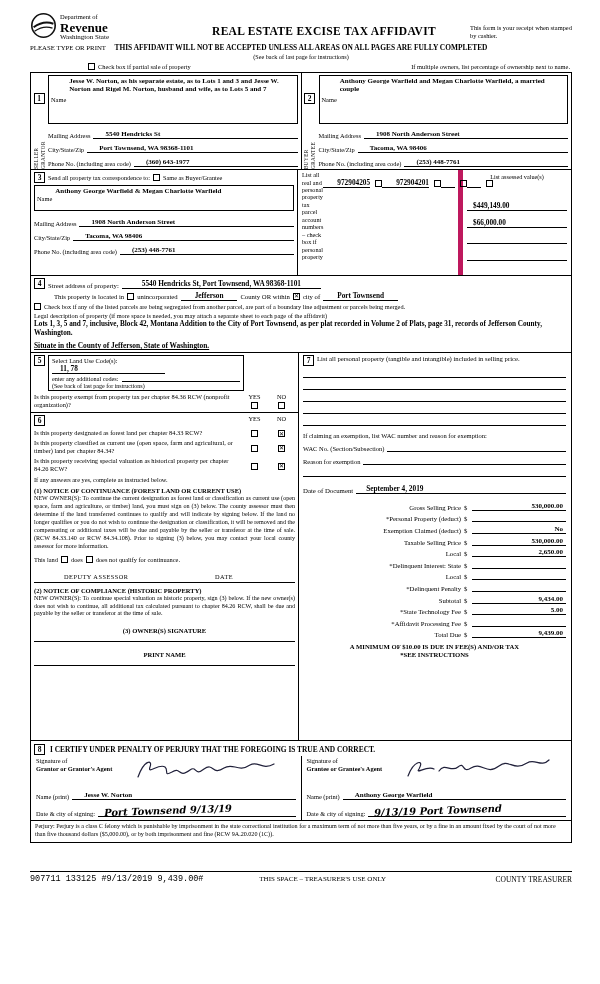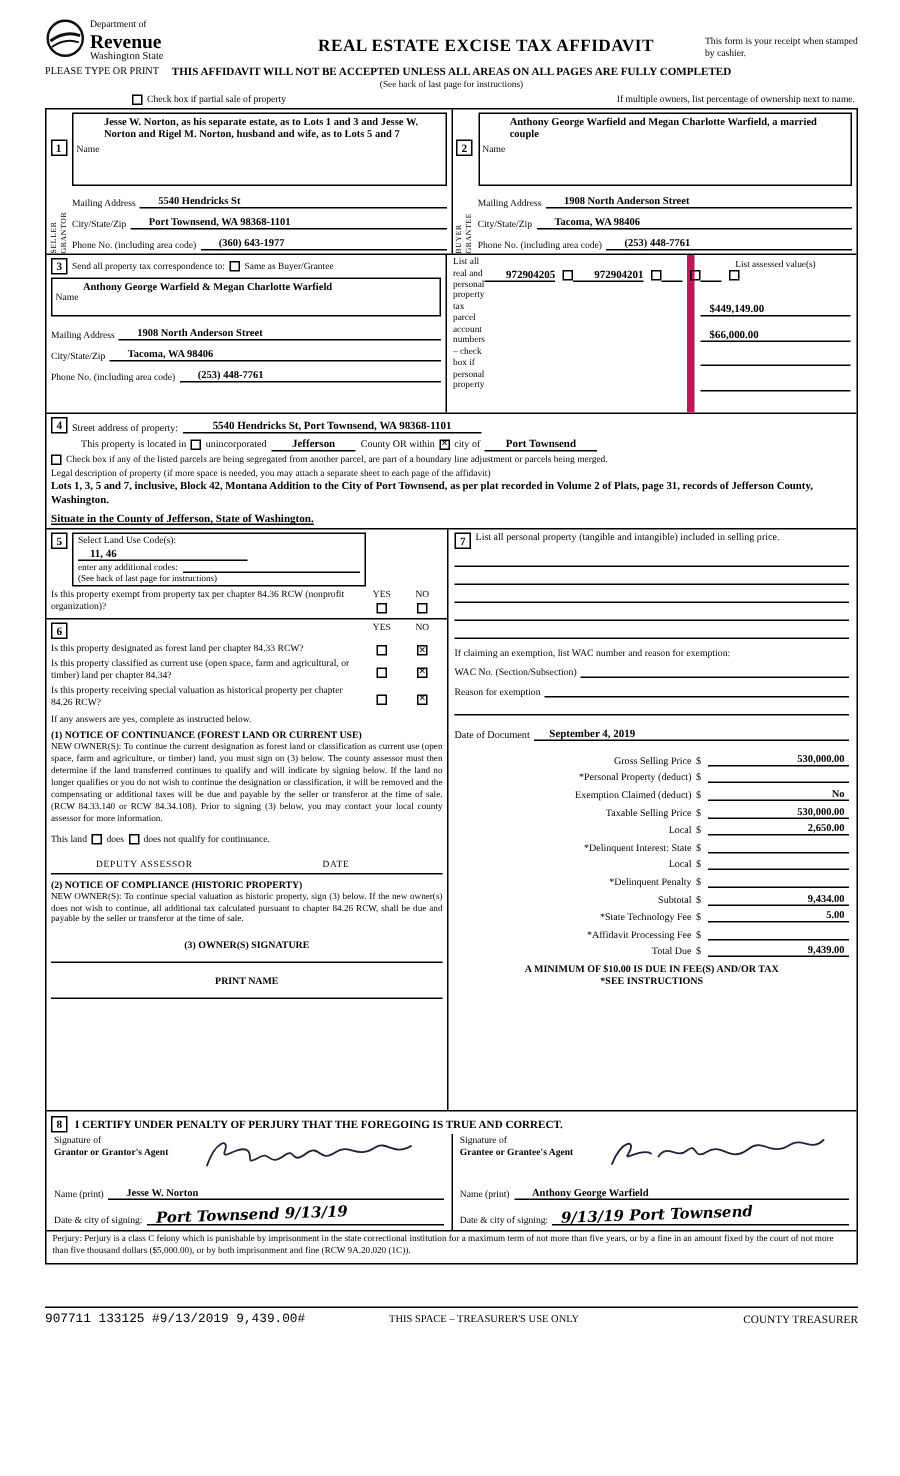--- a/index.html
+++ b/index.html
@@ -322,21 +322,21 @@
     </div>
 
     <div class="r567">
       <div class="leftcol">
 
         <div class="s5">
           <div class="s5top">
             <span class="numbox">5</span>
             <div class="lubox">
               <div class="lulbl">Select Land Use Code(s):</div>
-              <div class="luval val">11, 46</div>
+              <div class="luval val">11, 78</div>
               <div class="luadd">
                 <span>enter any additional codes:</span>
                 <span class="addline"></span>
               </div>
               <div class="lusee">(See back of last page for instructions)</div>
             </div>
           </div>
           <div class="s5q">
             <div class="qtxt">Is this property exempt from property tax per chapter 84.36 RCW (nonprofit organization)?</div>
             <div class="yncol">

